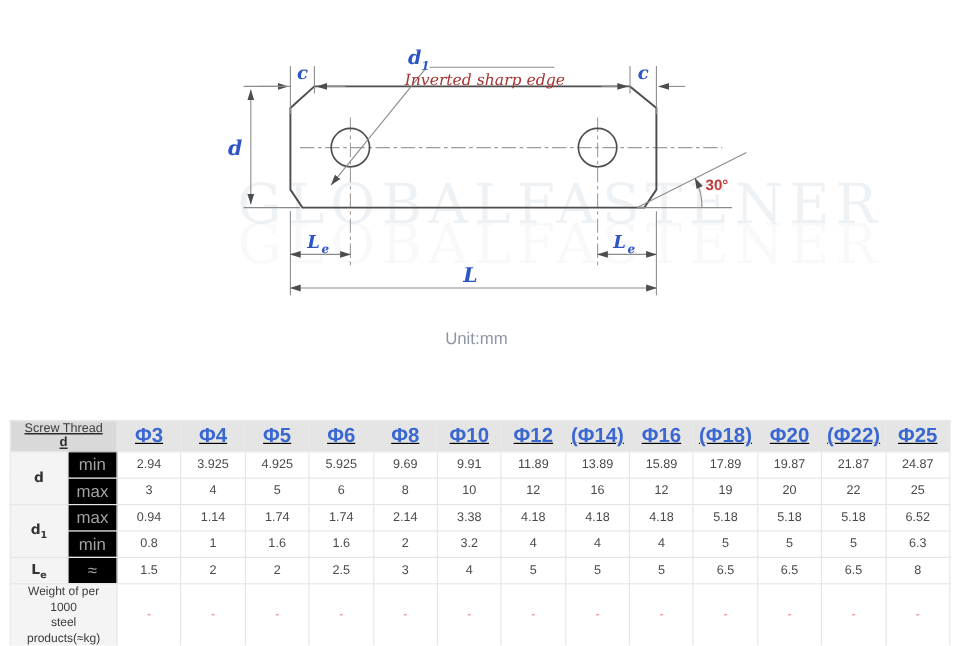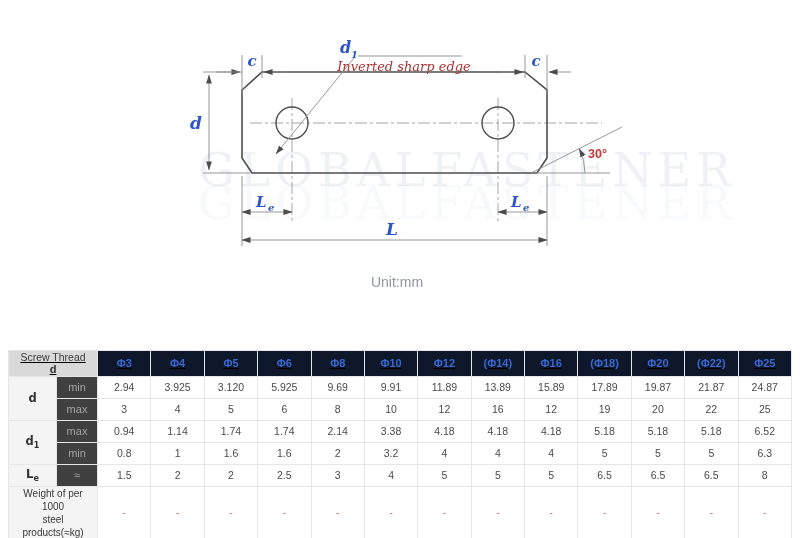--- a/index.html
+++ b/index.html
@@ -19,24 +19,24 @@
 
   
   #spec-table-wrap{position:absolute;left:8px;top:350px;width:784px;}
   table{border-collapse:collapse;table-layout:fixed;width:784px;font-family:"Liberation Sans",sans-serif;}
   th,td{border:1px solid #e6e6e6;text-align:center;vertical-align:middle;padding:0 2px;}
   thead tr{height:20px;text-decoration:underline;}
   tbody tr{height:22px;}
   tr.weight-row{height:26px;}
   th.corner{background:#d9d9d9;font-weight:normal;color:#3c3c3c;font-size:10.5px;line-height:1.15;}
   th.corner .c2{font-weight:bold;font-size:11px;color:#2f2f2f;}
-  th.colhead{background:#0f172a;color:#3a68d0;font-size:11px;font-weight:bold;}
+  th.colhead{background:#e5e5e5;color:#3a68d0;font-size:17px;font-weight:bold;}
   td.rowlabel{background:#f4f4f4;color:#333;font-size:11.5px;font-weight:bold;font-family:"DejaVu Sans","Liberation Sans",sans-serif;}
   td.rowlabel sub{font-size:8px;}
-  td.sublabel{background:#404040;color:#a3a3a3;font-size:11px;}
+  td.sublabel{background:#000000;color:#a3a3a3;font-size:14px;}
   td.val{background:#ffffff;color:#4a4a4a;font-size:10.5px;}
   td.weightlabel{background:#f4f4f4;color:#3a3a3a;font-size:10px;line-height:1.3;}
   td.dash{background:#ffffff;color:#e06a6a;font-size:10px;}
 </style>
 </head>
 <body>
 
 <svg id="drawing" width="800" height="330" viewBox="0 0 800 330">
   <defs>
     <marker id="arr" viewBox="0 0 10 10" refX="9.5" refY="5" markerWidth="10" markerHeight="10" orient="auto-start-reverse">
@@ -127,21 +127,21 @@
           <th class="colhead">(Φ22)</th>
           <th class="colhead">Φ25</th>
         </tr>
       </thead>
     <tbody>
         <tr>
           <td class="rowlabel" rowspan="2">d</td>
           <td class="sublabel">min</td>
           <td class="val">2.94</td>
           <td class="val">3.925</td>
-          <td class="val">3.120</td>
+          <td class="val">4.925</td>
           <td class="val">5.925</td>
           <td class="val">9.69</td>
           <td class="val">9.91</td>
           <td class="val">11.89</td>
           <td class="val">13.89</td>
           <td class="val">15.89</td>
           <td class="val">17.89</td>
           <td class="val">19.87</td>
           <td class="val">21.87</td>
           <td class="val">24.87</td>

